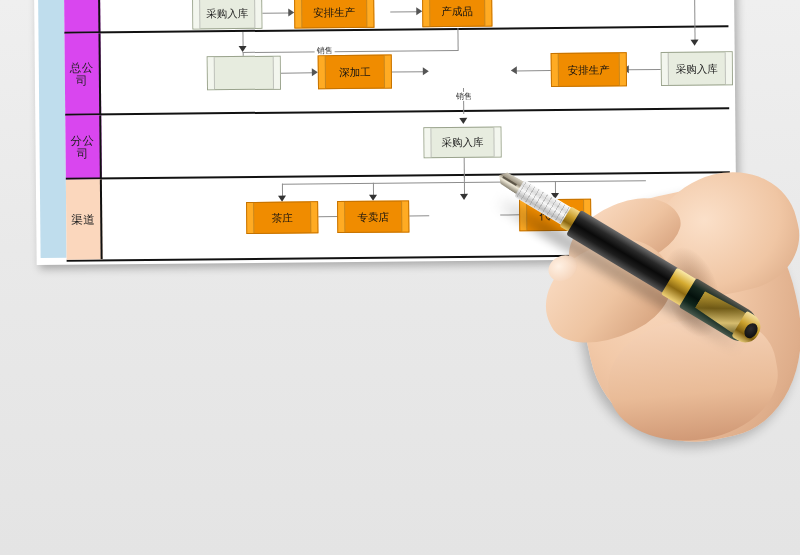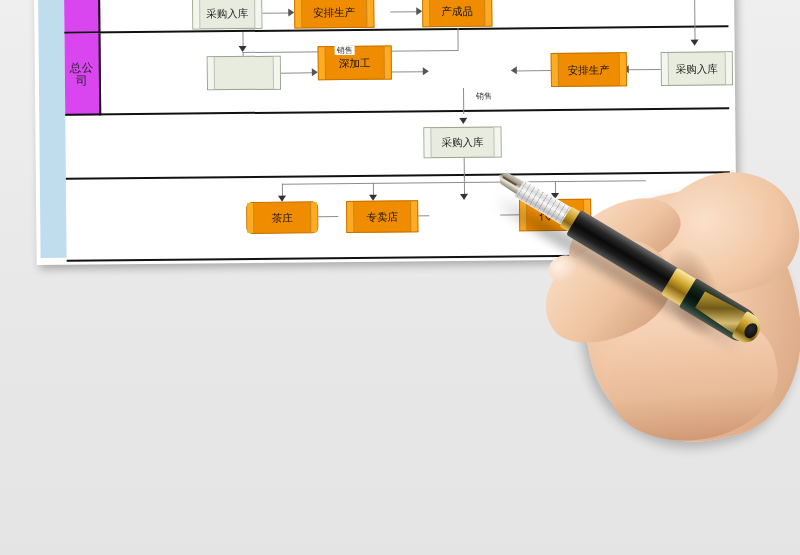--- a/index.html
+++ b/index.html
@@ -74,21 +74,21 @@
   
   .ln{position:absolute;background:#8d8d8d;z-index:2;}
   .ln.h{height:1px;}
   .ln.v{width:1px;}
   .arrow{position:absolute;width:0;height:0;z-index:3;}
   .arrow.r{border-top:4px solid transparent;border-bottom:4px solid transparent;border-left:6px solid #555;}
   .arrow.l{border-top:4px solid transparent;border-bottom:4px solid transparent;border-right:6px solid #555;}
   .arrow.d{border-left:4px solid transparent;border-right:4px solid transparent;border-top:6px solid #333;}
   .edge-label{
     position:absolute;z-index:5;background:#fff;
-    font-size:8px;color:#333;padding:0 2px;line-height:9px;margin-left:20px;
+    font-size:8px;color:#333;padding:0 2px;line-height:9px;
   }
 
   
   #hand{position:absolute;left:498px;top:150px;width:302px;height:330px;z-index:30;
         pointer-events:none;}
   .skin{position:absolute;border-radius:50%;}
   #palm{
     left:86px;top:42px;width:214px;height:250px;
     background:radial-gradient(ellipse at 34% 26%,#fadcc4 0%,#f2c9a8 42%,#dfae8b 78%,#c99874 100%);
     border-radius:46% 40% 42% 50%/44% 50% 46% 42%;
@@ -244,21 +244,21 @@
             <div class="arrow d" style="left:590px;top:12px;"></div>
 
             <div class="ln v" style="left:362px;top:58px;height:26px;"></div>
             <div class="edge-label" style="left:353px;top:62px;">销售</div>
 
             <div class="node green" style="left:106px;top:24px;width:74px;height:34px;">
               <div class="cap l"></div>
               <div class="cap r"></div>
             </div>
 
-            <div class="node orange" style="left:217px;top:15px;width:74px;height:34px;">
+            <div class="node orange" style="left:217px;top:24px;width:74px;height:34px;">
               <div class="cap l"></div>
               <div class="cap r"></div>
               <div class="txt">深加工</div>
             </div>
 
 
             <div class="node orange" style="left:450px;top:24px;width:76px;height:34px;">
               <div class="cap l"></div>
               <div class="cap r"></div>
               <div class="txt">安排生产</div>
@@ -266,56 +266,62 @@
 
             <div class="node green" style="left:560px;top:24px;width:72px;height:34px;">
               <div class="cap l"></div>
               <div class="cap r"></div>
               <div class="txt">采购入库</div>
             </div>
           </div>
         </div>
 
         <div class="row" style="top:164px;height:64px;">
+          <div class="lbl green">
+            <span>分公司</span>
+          </div>
           <div class="body">
             <div class="arrow d" style="left:358px;top:6px;"></div>
             <div class="node green" style="left:322px;top:15px;width:78px;height:31px;">
               <div class="cap l"></div>
               <div class="cap r"></div>
               <div class="txt">采购入库</div>
             </div>
             <div class="ln v" style="left:362px;top:46px;height:20px;"></div>
           </div>
         </div>
 
         <div class="row" style="top:228px;height:80px;">
+          <div class="lbl peach">
+            <span>渠道</span>
+          </div>
           <div class="body">
 
             <div class="ln v" style="left:362px;top:0px;height:6px;"></div>
             <div class="ln h" style="left:180px;top:6px;width:364px;"></div>
 
             <div class="ln v" style="left:180px;top:6px;height:14px;"></div>
             <div class="arrow d" style="left:176px;top:18px;"></div>
             <div class="ln v" style="left:271px;top:6px;height:14px;"></div>
             <div class="arrow d" style="left:267px;top:18px;"></div>
             <div class="ln v" style="left:362px;top:6px;height:14px;"></div>
             <div class="arrow d" style="left:358px;top:18px;"></div>
             <div class="ln v" style="left:453px;top:6px;height:14px;"></div>
             <div class="arrow d" style="left:449px;top:18px;"></div>
 
             <div class="ln h" style="left:216px;top:39px;width:20px;"></div>
             <div class="ln h" style="left:307px;top:39px;width:20px;"></div>
             <div class="ln h" style="left:398px;top:39px;width:20px;"></div>
 
-            <div class="node orange" style="left:144px;top:24px;width:72px;height:32px;border-radius:6px;">
+            <div class="node orange" style="left:144px;top:24px;width:72px;height:32px;">
               <div class="cap l"></div>
               <div class="cap r"></div>
               <div class="txt">茶庄</div>
             </div>
-            <div class="node orange" style="left:244px;top:24px;width:72px;height:32px;">
+            <div class="node orange" style="left:235px;top:24px;width:72px;height:32px;">
               <div class="cap l"></div>
               <div class="cap r"></div>
               <div class="txt">专卖店</div>
             </div>
             <div class="node orange" style="left:417px;top:24px;width:72px;height:32px;">
               <div class="cap l"></div>
               <div class="cap r"></div>
               <div class="txt">代理商</div>
             </div>
           </div>

